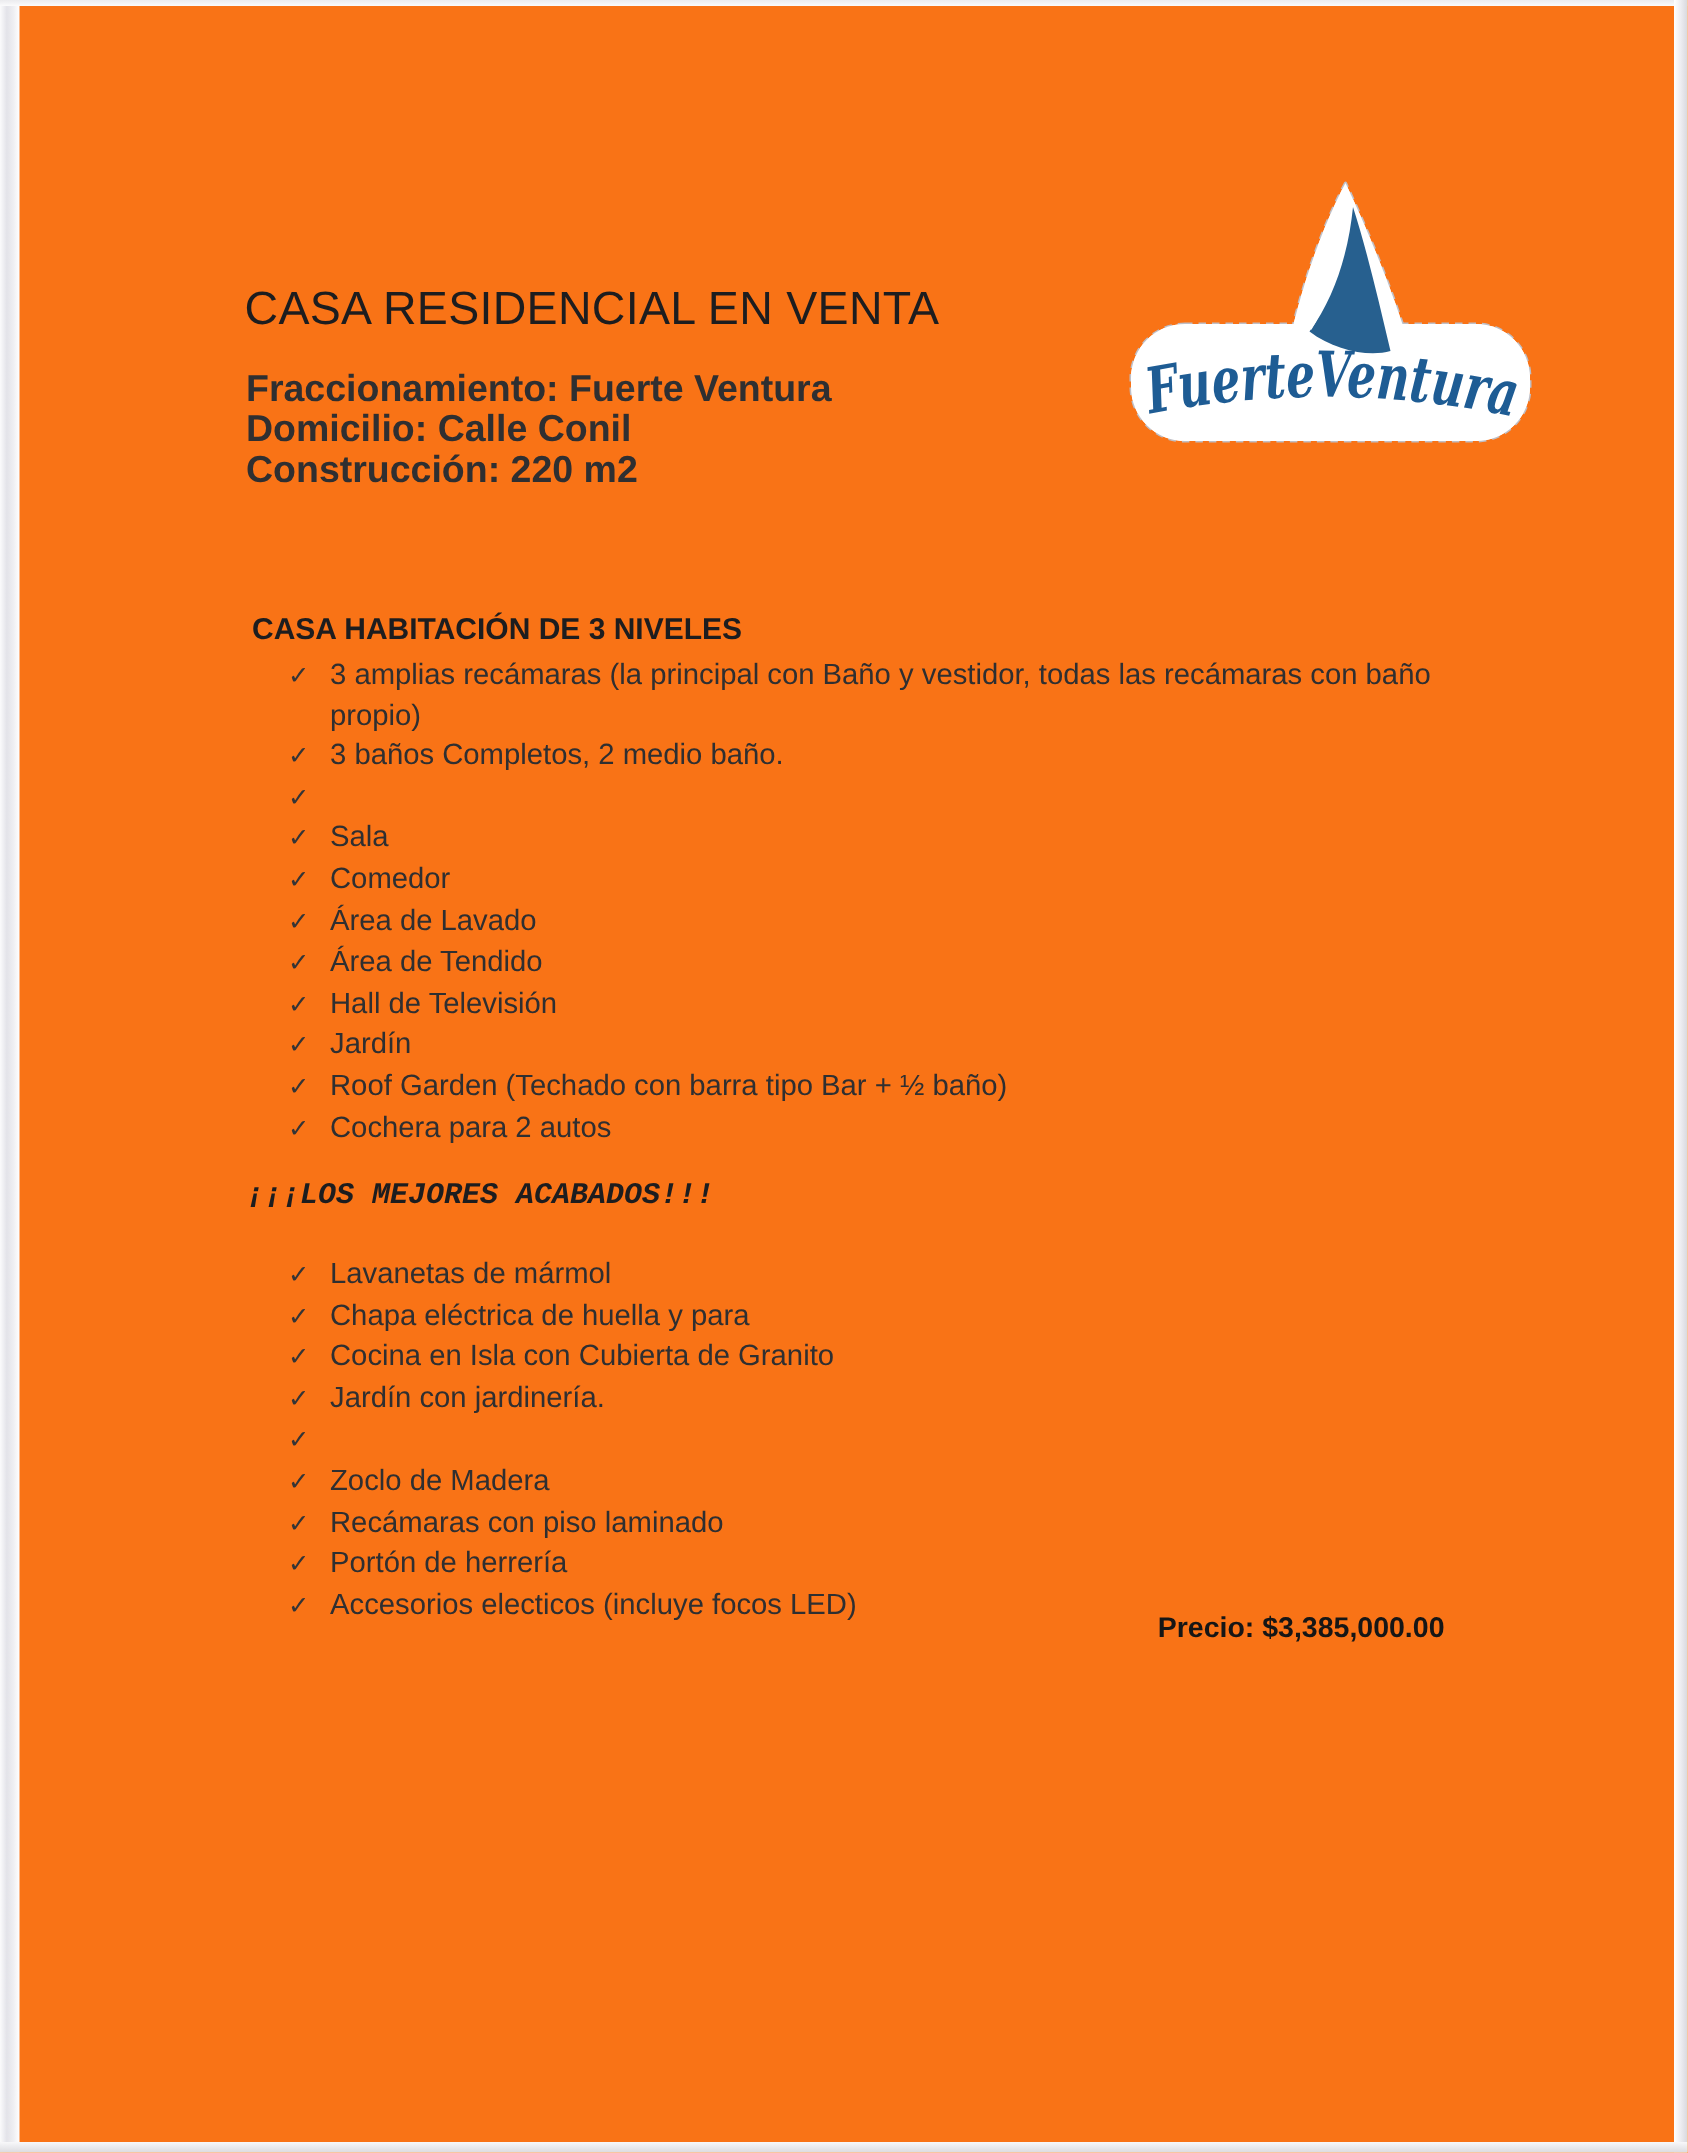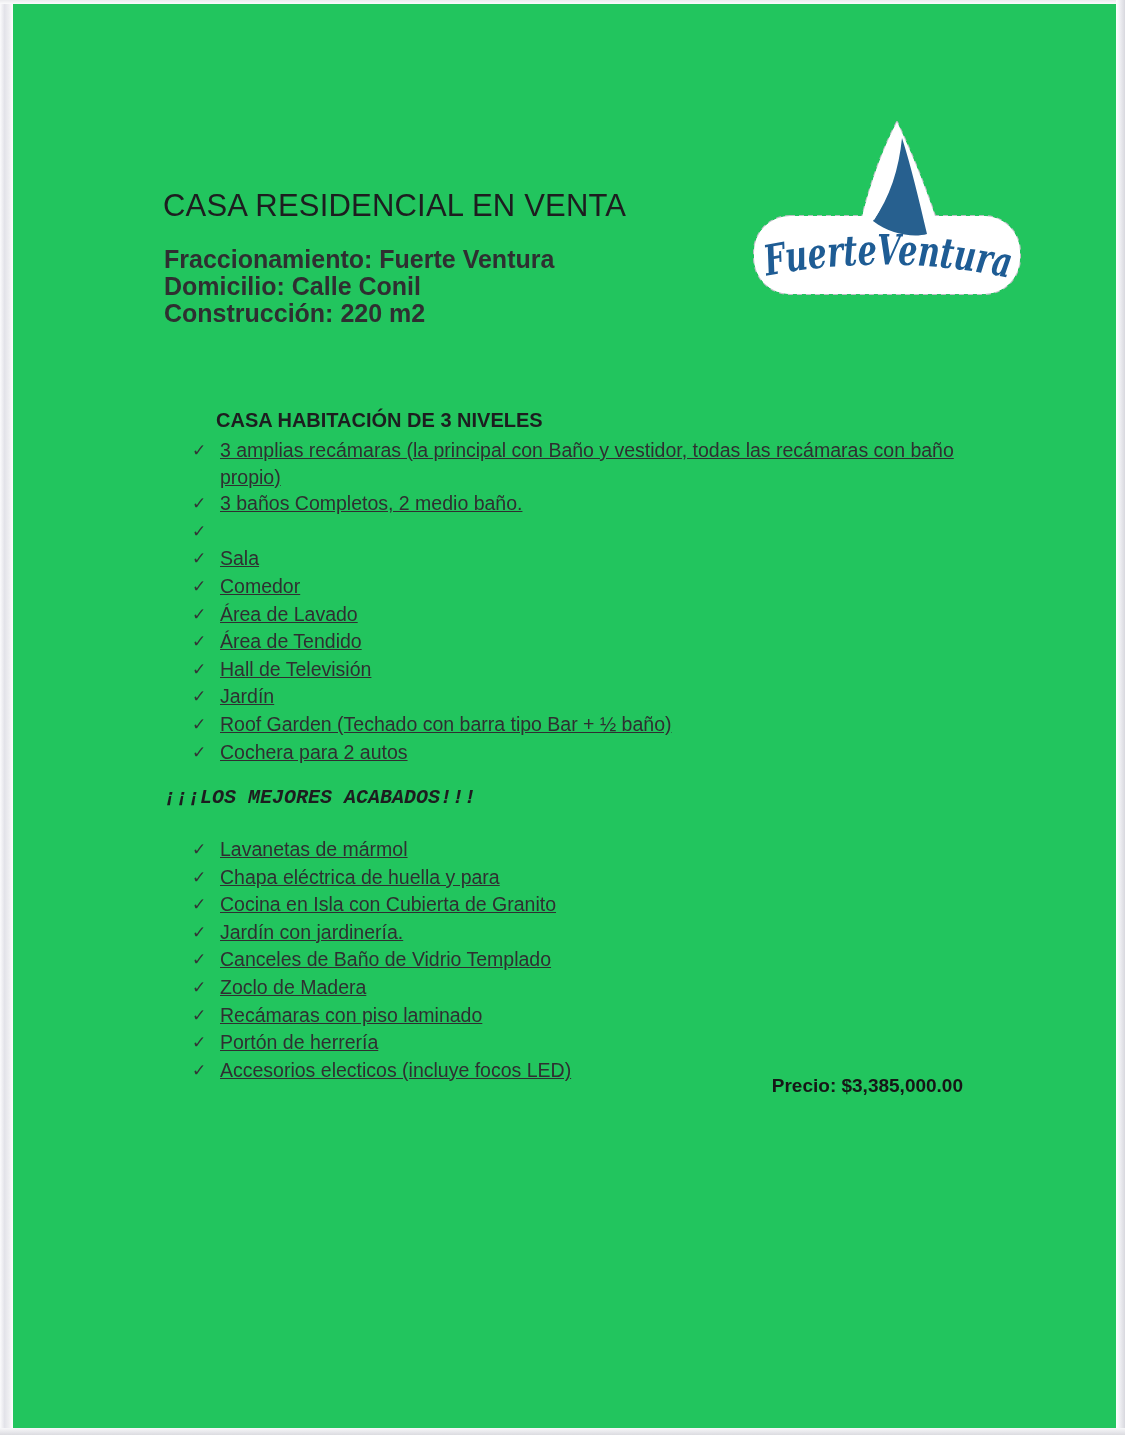--- a/index.html
+++ b/index.html
@@ -1,17 +1,17 @@
 <!DOCTYPE html>
 <html><head>
 <meta charset="utf-8">
 <style>
   html,body { margin:0; padding:0; background:#ffffff; }
   .page {
-    position:relative; width:1125px; height:1435px; background:#22c55e;
+    position:relative; width:1125px; height:1435px; background:#f97316;
     font-family:"Liberation Sans", sans-serif; color:#2f2f31; overflow:hidden;
   }
   
   .edge-left  { position:absolute; left:0; top:0; bottom:0; width:13px;
     background:linear-gradient(90deg,#fbfbfc 0%,#e3e3e9 35%,#efeff2 70%,#ffffff 100%); }
   .edge-top   { position:absolute; left:0; top:0; right:0; height:4px;
     background:linear-gradient(180deg,#ebebee,#fbfbfc); }
   .edge-right { position:absolute; right:0; top:0; bottom:0; width:9px;
     background:linear-gradient(270deg,#d8d8de 0%,#f5f5f8 70%,#ffffff 100%); }
   .edge-bottom{ position:absolute; left:0; bottom:0; right:0; height:7px;
@@ -23,32 +23,32 @@
     white-space:nowrap;
   }
   .details {
     position:absolute; left:164px; top:246px;
     font-size:25px; line-height:27px; color:#2f2f31;font-weight:bold;
   }
   .logo { position:absolute; left:750px; top:116px; width:276px; height:186px; }
 
   .heading-1 {
     position:absolute; left:168px; top:409px;
-    font-size:20px; font-weight:700; color:#1d1d1f; white-space:nowrap;margin-left:48px;
+    font-size:20px; font-weight:700; color:#1d1d1f; white-space:nowrap;
   }
   .heading-2 {
     position:absolute; left:164px; top:786px;
     font-size:20px; font-weight:700; font-style:italic; color:#1d1d1f; white-space:nowrap;font-family:Liberation Mono, monospace;
   }
   .checklist { position:absolute; left:192px; }
   .list-1 { top:437px; }
   .list-2 { top:836px; }
   .check-item { display:flex; align-items:flex-start; font-size:19.5px; line-height:26.6px; color:#2f2f31; }
   .check { width:28px; flex:0 0 28px; font-size:17px; padding-top:1px; color:#343436; }
-  .item-text { max-width:737px;text-decoration:underline; }
+  .item-text { max-width:737px; }
 
   .price {
     position:absolute; right:162px; top:1075px;
     font-size:19px; font-weight:700; color:#161616; white-space:nowrap;
   }
   .logo-text {
     font-family:"DejaVu Serif", serif; font-style:italic; font-weight:bold;
   }
 </style>
 </head>
@@ -176,21 +176,20 @@
         <span class="item-text">Cocina en Isla con Cubierta de Granito</span>
       </div>
 
       <div class="check-item">
         <span class="check">✓</span>
         <span class="item-text">Jardín con jardinería.</span>
       </div>
 
       <div class="check-item">
         <span class="check">✓</span>
-        <span class="item-text">Canceles de Baño de Vidrio Templado</span>
       </div>
 
       <div class="check-item">
         <span class="check">✓</span>
         <span class="item-text">Zoclo de Madera</span>
       </div>
 
       <div class="check-item">
         <span class="check">✓</span>
         <span class="item-text">Recámaras con piso laminado</span>

